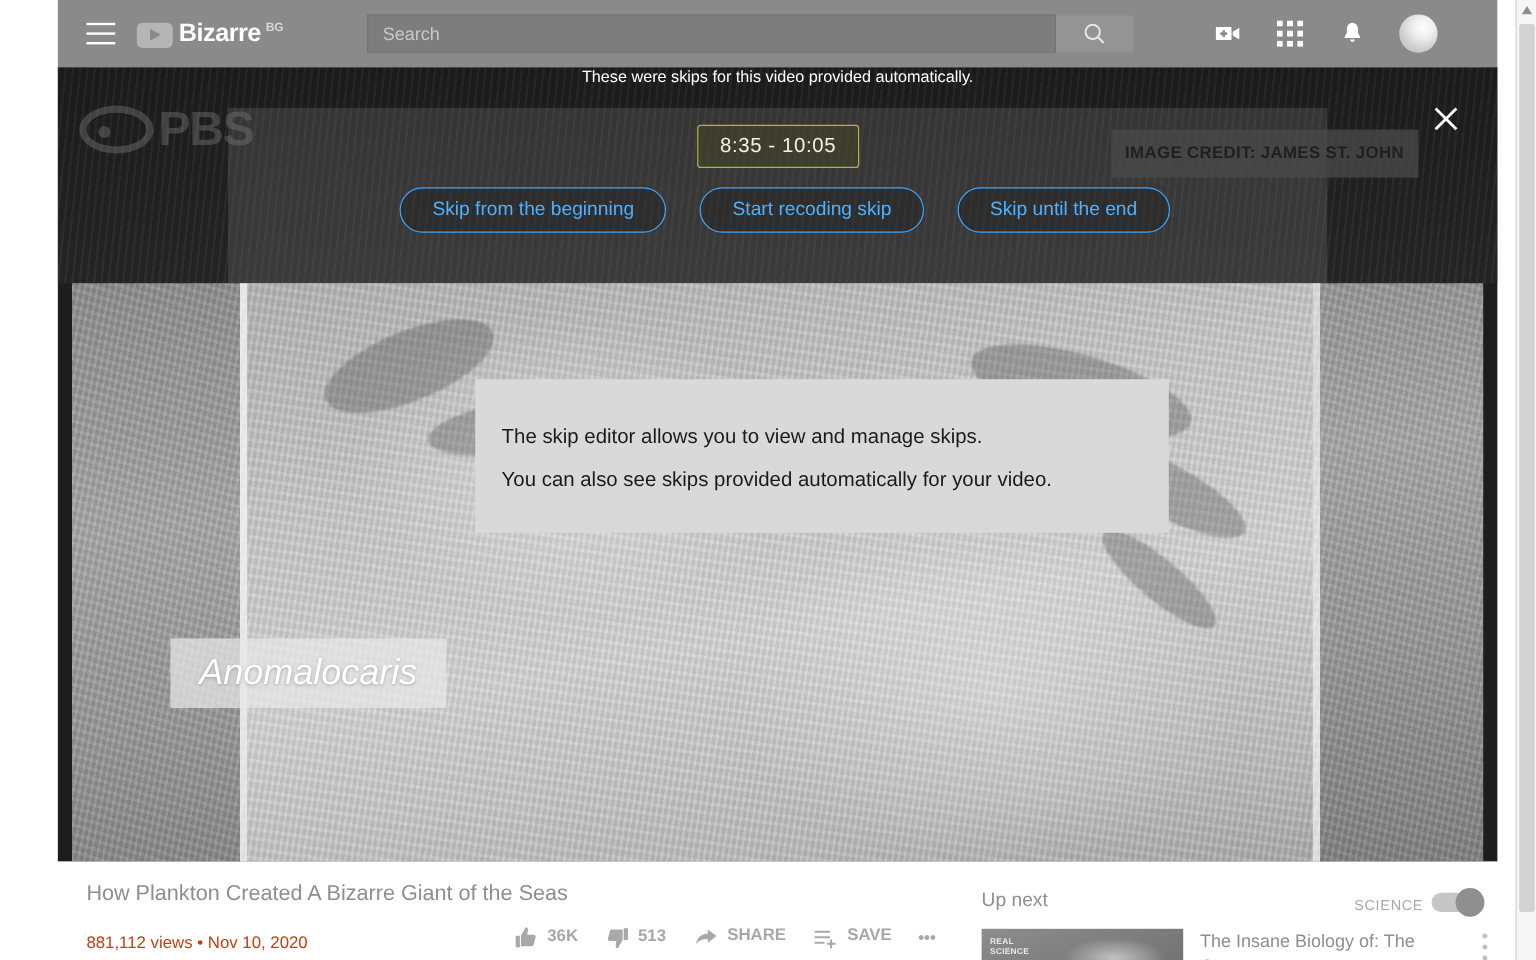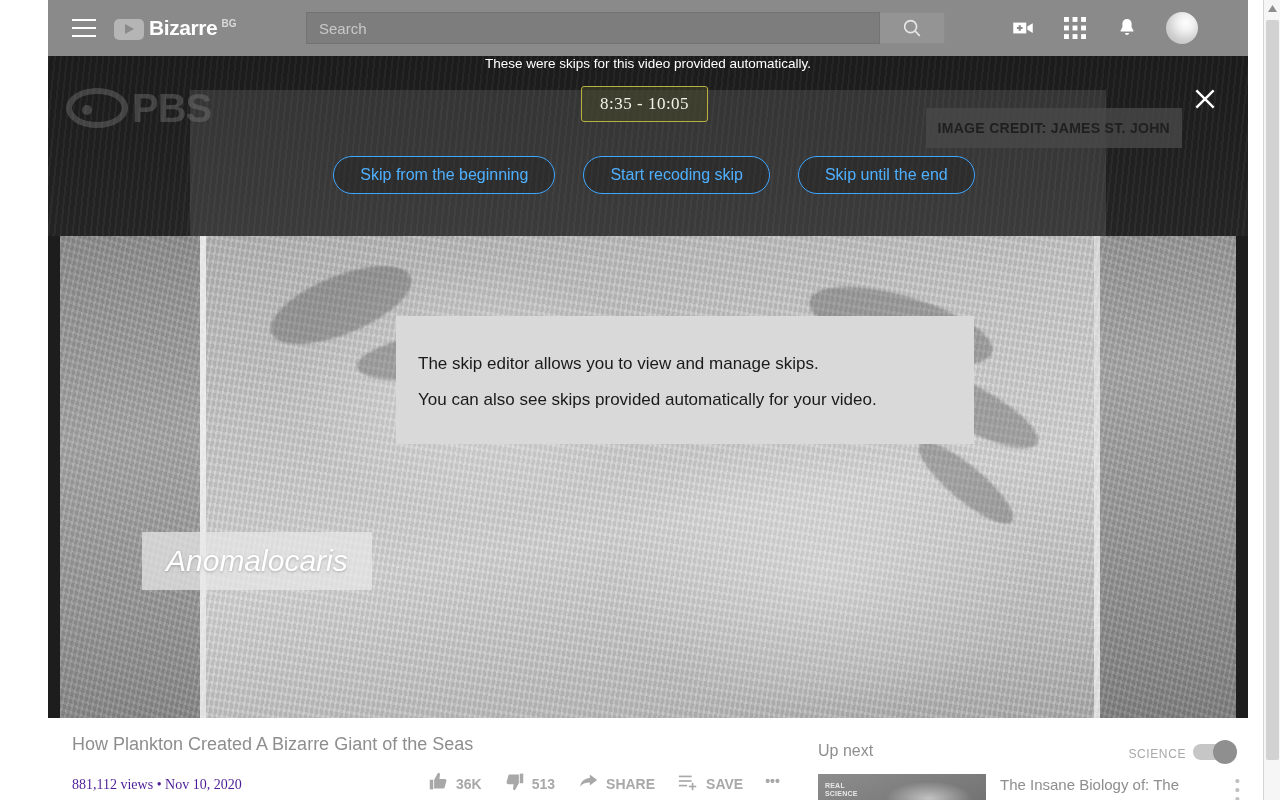--- a/index.html
+++ b/index.html
@@ -281,28 +281,27 @@
     top: 34px;
     width: 916px;
     height: 146px;
     background: rgba(120,120,120,.28);
     z-index: 18;
   }
 
   #time-chip {
     position: absolute;
     left: 533px;
-    top: 30px;
+    top: 48px;
     background: rgba(70,70,40,.55);
     border: 1px solid #b7b23f;
     border-radius: 3px;
     padding: 7px 18px;
     z-index: 24;
     cursor: pointer;
-    font-family: Liberation Serif, serif;
   }
   #time-chip span {
     color: #f2f2e8;
     font-size: 17px;
     letter-spacing: .5px;
   }
 
   #skip-buttons {
     position: absolute;
     left: 0;
@@ -366,36 +365,35 @@
   #video-title {
     position: absolute;
     left: 24px; top: 16px;
     font-size: 18px;
     color: #8e8e8e;
   }
   #video-meta {
     position: absolute;
     left: 24px; top: 59px;
     font-size: 14px;
-    color: #4c1d95;
-    font-family: Liberation Serif, serif;
+    color: #c2410c;
   }
   #actions {
     position: absolute;
     left: 380px; top: 52px;
     display: flex;
     align-items: center;
     gap: 22px;
     color: #a8a8a8;
     font-size: 14px;
     font-weight: bold;
   }
   .action {
     display: flex;
-    align-items: flex-end;
+    align-items: flex-start;
     gap: 7px;
     cursor: pointer;
     color: #a8a8a8;
   }
 
   
   #upnext {
     position: absolute;
     left: 770px;
     top: 726px;

